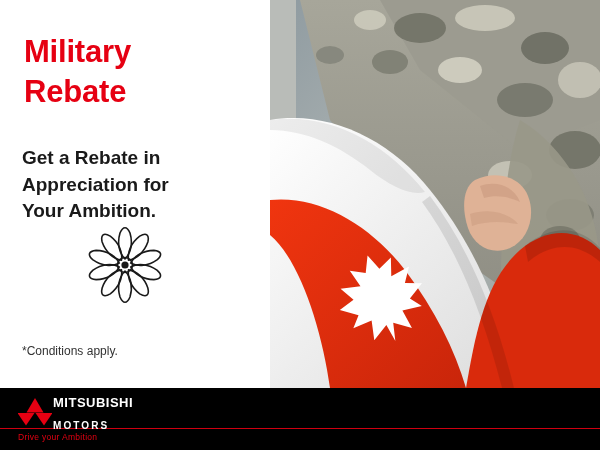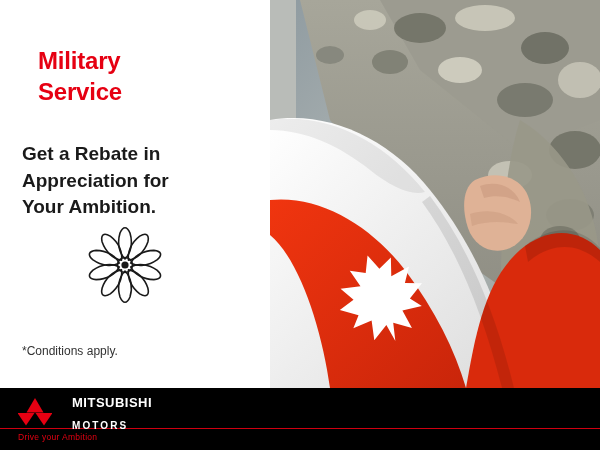--- a/index.html
+++ b/index.html
@@ -29,25 +29,25 @@
     position: absolute;
     left: 0; top: 0;
     width: 270px;
     height: 388px;
     background: #ffffff;
     box-sizing: border-box;
     padding: 30px 22px 0 22px;
   }
   .headline {
     color: #e60012;
-    font-size: 24px;
+    font-size: 31px;
     font-weight: bold;
     line-height: 1.28;
     letter-spacing: -0.2px;
-    margin: 16px;
+    margin: 2px;
   }
   .headline .line { display: block; }
   .subhead {
     color: #1a1a1a;
     font-size: 19px;
     font-weight: bold;
     line-height: 1.38;
     margin: 34px 0 0 0;
   }
   .subhead .line { display: block; }
@@ -88,21 +88,21 @@
     width: 600px;
     height: 62px;
     background: #000000;
   }
   .logo-block {
     position: absolute;
     left: 18px;
     top: 8px;
     display: flex;
     align-items: center;
-    gap: 20px;
+    gap: 1px;
   }
   .logo-text {
     display: flex;
     flex-direction: column;
     justify-content: center;
     line-height: 1;
   }
   .logo-text .brand {
     color: #ffffff;
     font-size: 13px;
@@ -138,21 +138,21 @@
 <body>
 
 <div id="banner">
 
   <div class="content-area">
 
     <div class="left-panel">
 
       <h1 class="headline">
         <span class="line">Military</span>
-        <span class="line">Service</span>
+        <span class="line">Rebate</span>
       </h1>
 
       <p class="subhead">
         <span class="line">Get a Rebate in</span>
         <span class="line">Appreciation for</span>
         <span class="line">Your Ambition.</span>
       </p>
     </div>
 
     <div class="poppy-wrap">

